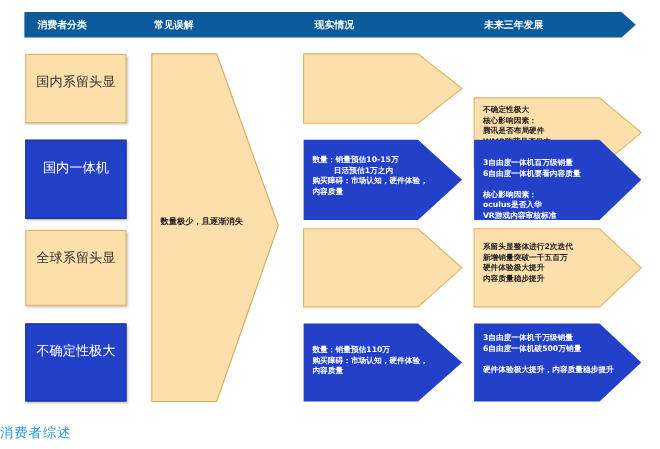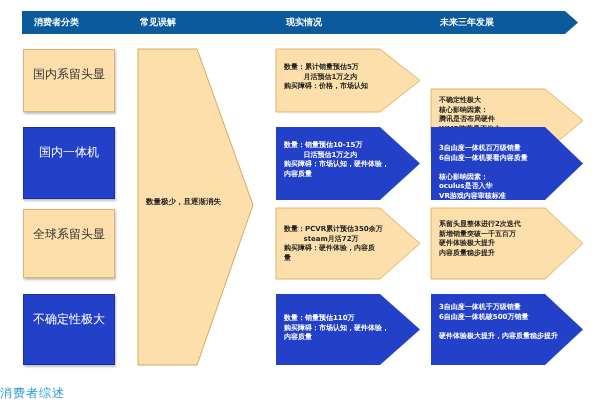--- a/index.html
+++ b/index.html
@@ -50,41 +50,34 @@
   <svg width="120" height="316">
     <polygon points="0,0 59,0 115,156 59,316 0,316" fill="#fddfac" stroke="#d9a85c" stroke-width="1"></polygon>
   </svg>
 </div>
 <span class="mid-text">数量极少，且逐渐消失</span>
 
 <div class="shape light" style="left:276px;top:49px;width:146px;height:63px;">
   <svg width="146" height="63">
     <polygon points="0,0 104,0 144,31.5 104,63 0,63" fill="#fddfac" stroke="#e0b36a" stroke-width="1"></polygon>
   </svg>
-  <div class="txt" style="left:8px;top:14px;">数量：累计销量预估5万
-        月活预估1万之内
-购买障碍：价格，市场认知</div>
 </div>
 <div class="shape dark" style="left:276px;top:127px;width:146px;height:73px;">
   <svg width="146" height="73">
     <polygon points="0,0 104,0 144,36.5 104,73 0,73" fill="#2340c8"></polygon>
   </svg>
   <div class="txt" style="left:8px;top:14px;">数量：销量预估10-15万
         日活预估1万之内
 购买障碍：市场认知，硬件体验，
 内容质量</div>
 </div>
 <div class="shape light" style="left:276px;top:208px;width:146px;height:71px;">
   <svg width="146" height="71">
     <polygon points="0,0 104,0 144,35.5 104,71 0,71" fill="#fddfac" stroke="#e0b36a" stroke-width="1"></polygon>
   </svg>
-  <div class="txt" style="left:8px;top:17px;">数量：PCVR累计预估350余万
-        steam月活72万
-购买障碍：硬件体验，内容质
-量</div>
 </div>
 <div class="shape dark" style="left:276px;top:294px;width:146px;height:71px;">
   <svg width="146" height="71">
     <polygon points="0,0 104,0 144,35.5 104,71 0,71" fill="#2340c8"></polygon>
   </svg>
   <div class="txt" style="left:8px;top:20px;">数量：销量预估110万
 购买障碍：市场认知，硬件体验，
 内容质量</div>
 </div>
 

